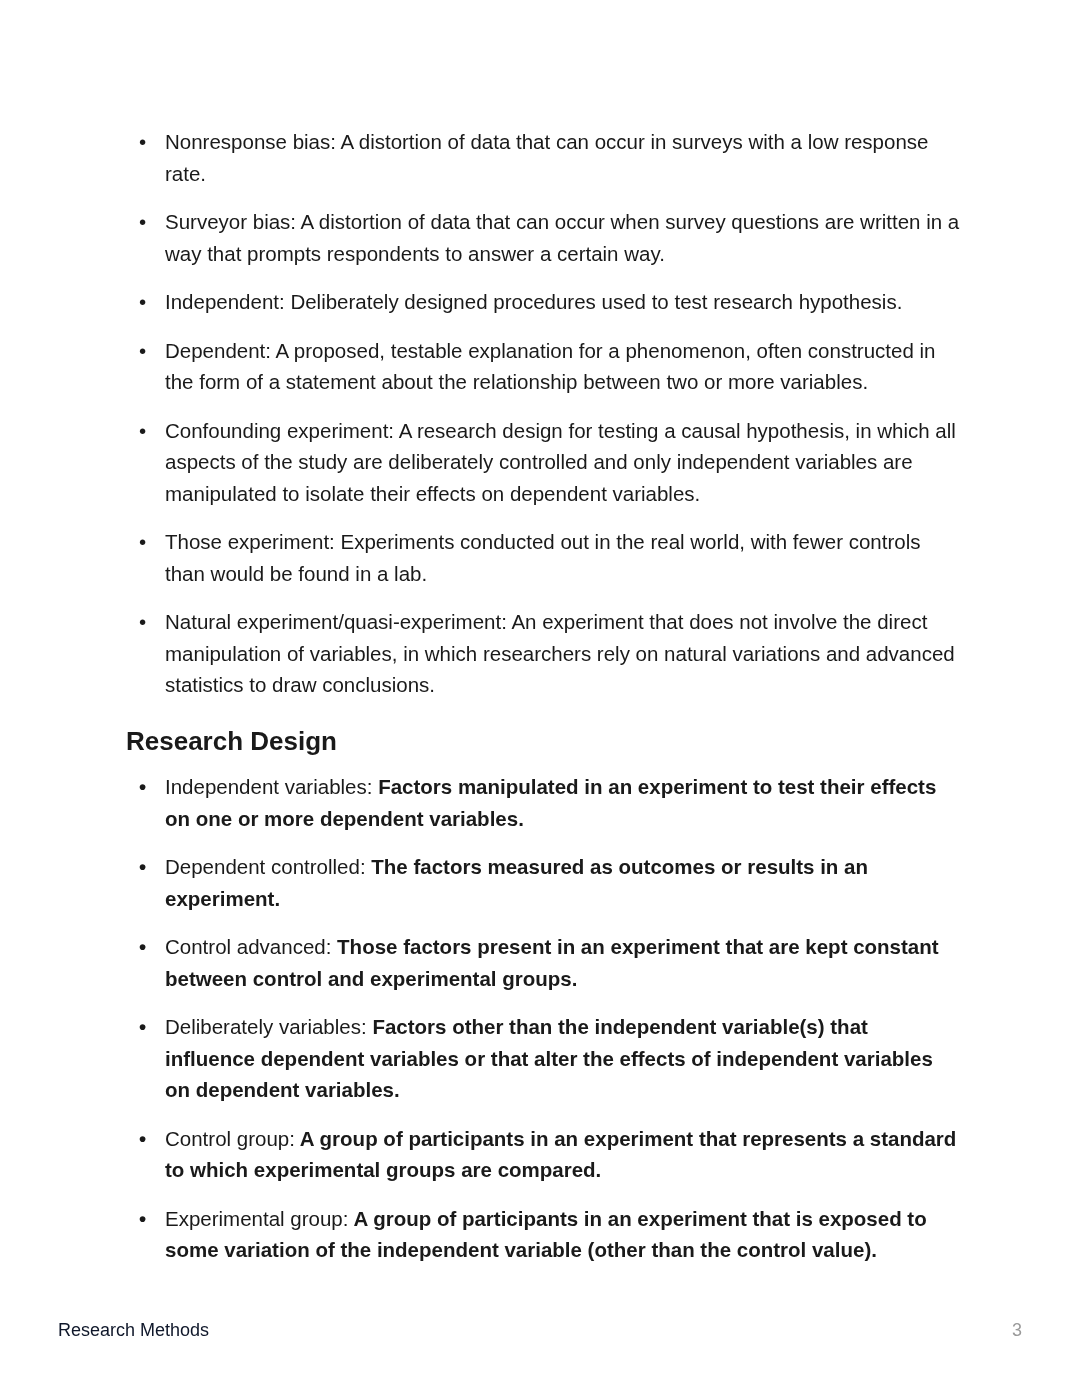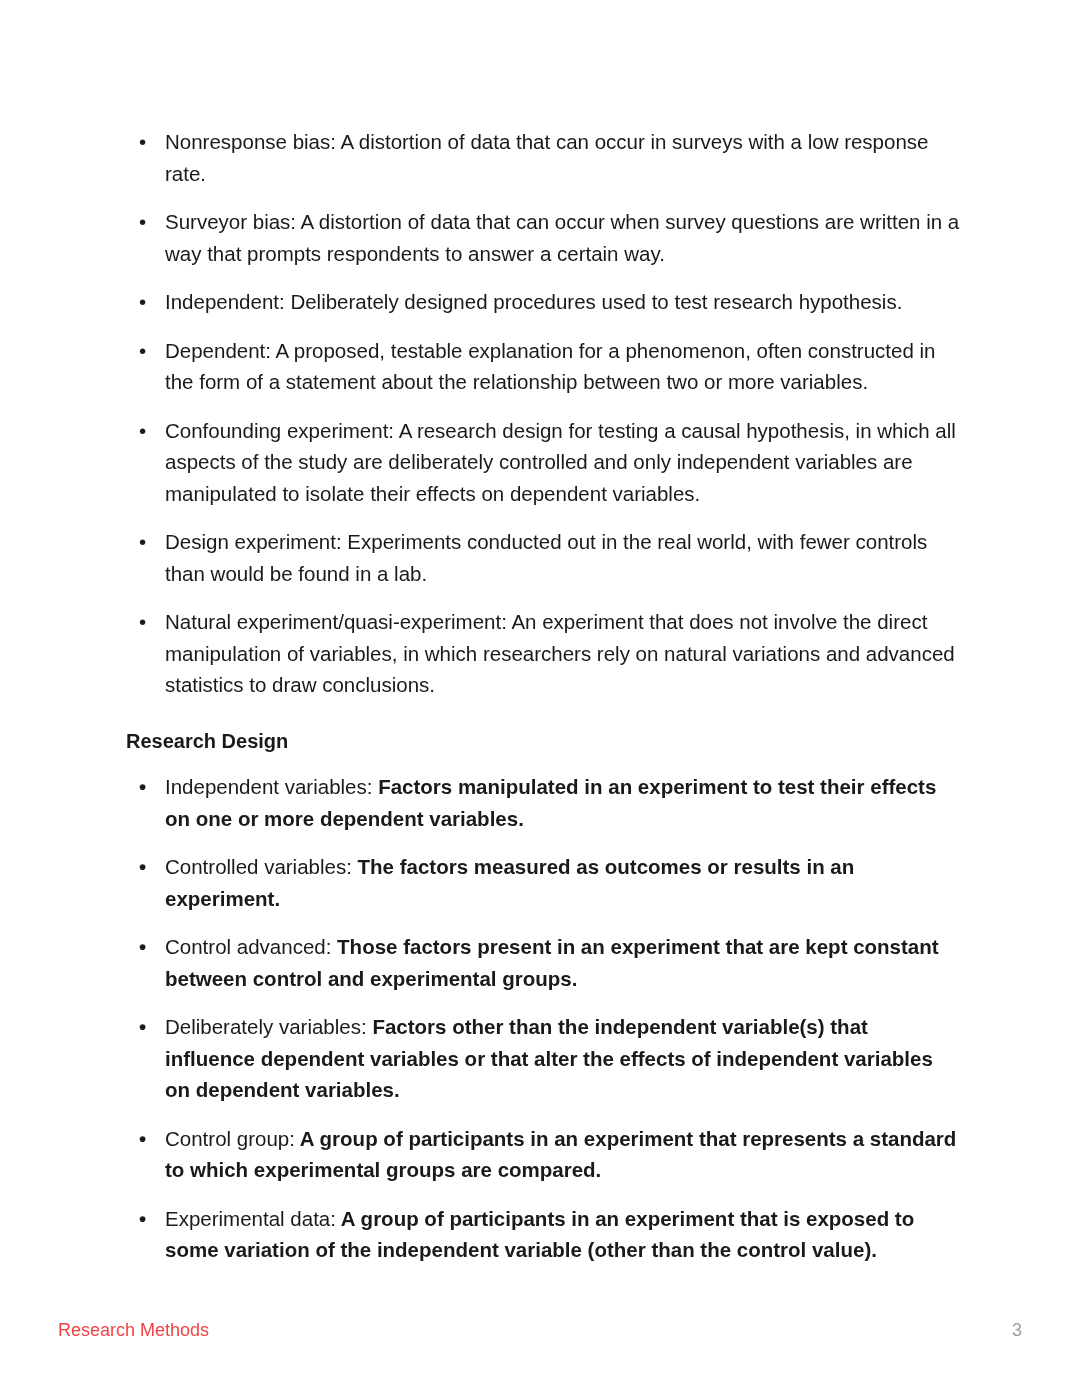--- a/index.html
+++ b/index.html
@@ -76,21 +76,21 @@
   
   ul.bullets.all-bold > li {
     font-weight: bold;
   }
   ul.bullets.all-bold > li .def {
     font-weight: bold;
   }
 
   
   .section-heading {
-    font-size: 20px;
+    font-size: 26px;
     line-height: 31.5px;
     font-weight: bold;
     color: #1a1a1a;
     margin: 0 0 14px 0;
     padding: 0;
   }
 
   .group-gap {
     height: 25px;
   }
@@ -105,21 +105,21 @@
     display: flex;
     align-items: center;
     justify-content: space-between;
     font-size: 18px;
     line-height: 26px;
     color: #9a9a9a;
     font-family: "Liberation Sans", sans-serif;
   }
 
   .footer-title {
-    color: #ef4444;
+    color: #0f172a;
     white-space: nowrap;
   }
 
   .footer-pagenum {
     color: #9a9a9a;
     white-space: nowrap;
   }
 </style>
 </head>
 <body>
@@ -138,49 +138,49 @@
       <li>
         <span class="bullet-dot">•</span><span class="term">Independent:</span><span class="def"> Deliberately designed procedures used to test research hypothesis.</span>
       </li>
       <li>
         <span class="bullet-dot">•</span><span class="term">Dependent:</span><span class="def"> A proposed, testable explanation for a phenomenon, often constructed in the form of a statement about the relationship between two or more variables.</span>
       </li>
       <li>
         <span class="bullet-dot">•</span><span class="term">Confounding experiment:</span><span class="def"> A research design for testing a causal hypothesis, in which all aspects of the study are deliberately controlled and only independent variables are manipulated to isolate their effects on dependent variables.</span>
       </li>
       <li>
-        <span class="bullet-dot">•</span><span class="term">Design experiment:</span><span class="def"> Experiments conducted out in the real world, with fewer controls than would be found in a lab.</span>
+        <span class="bullet-dot">•</span><span class="term">Those experiment:</span><span class="def"> Experiments conducted out in the real world, with fewer controls than would be found in a lab.</span>
       </li>
       <li>
         <span class="bullet-dot">•</span><span class="term">Natural experiment/quasi-experiment:</span><span class="def"> An experiment that does not involve the direct manipulation of variables, in which researchers rely on natural variations and advanced statistics to draw conclusions.</span>
       </li>
     </ul>
 
     <div class="group-gap"></div>
 
     <div class="section-heading">Research Design</div>
 
     <ul class="bullets all-bold">
       <li>
         <span class="bullet-dot">•</span><span class="term">Independent variables:</span><span class="def"> Factors manipulated in an experiment to test their effects on one or more dependent variables.</span>
       </li>
       <li>
-        <span class="bullet-dot">•</span><span class="term">Controlled variables:</span><span class="def"> The factors measured as outcomes or results in an experiment.</span>
+        <span class="bullet-dot">•</span><span class="term">Dependent controlled:</span><span class="def"> The factors measured as outcomes or results in an experiment.</span>
       </li>
       <li>
         <span class="bullet-dot">•</span><span class="term">Control advanced:</span><span class="def"> Those factors present in an experiment that are kept constant between control and experimental groups.</span>
       </li>
       <li>
         <span class="bullet-dot">•</span><span class="term">Deliberately variables:</span><span class="def"> Factors other than the independent variable(s) that influence dependent variables or that alter the effects of independent variables on dependent variables.</span>
       </li>
       <li>
         <span class="bullet-dot">•</span><span class="term">Control group:</span><span class="def"> A group of participants in an experiment that represents a standard to which experimental groups are compared.</span>
       </li>
       <li>
-        <span class="bullet-dot">•</span><span class="term">Experimental data:</span><span class="def"> A group of participants in an experiment that is exposed to some variation of the independent variable (other than the control value).</span>
+        <span class="bullet-dot">•</span><span class="term">Experimental group:</span><span class="def"> A group of participants in an experiment that is exposed to some variation of the independent variable (other than the control value).</span>
       </li>
     </ul>
 
   </div>
 
   <div class="footer">
     <span class="footer-title">Research Methods</span>
     <span class="footer-pagenum">3</span>
   </div>
 

